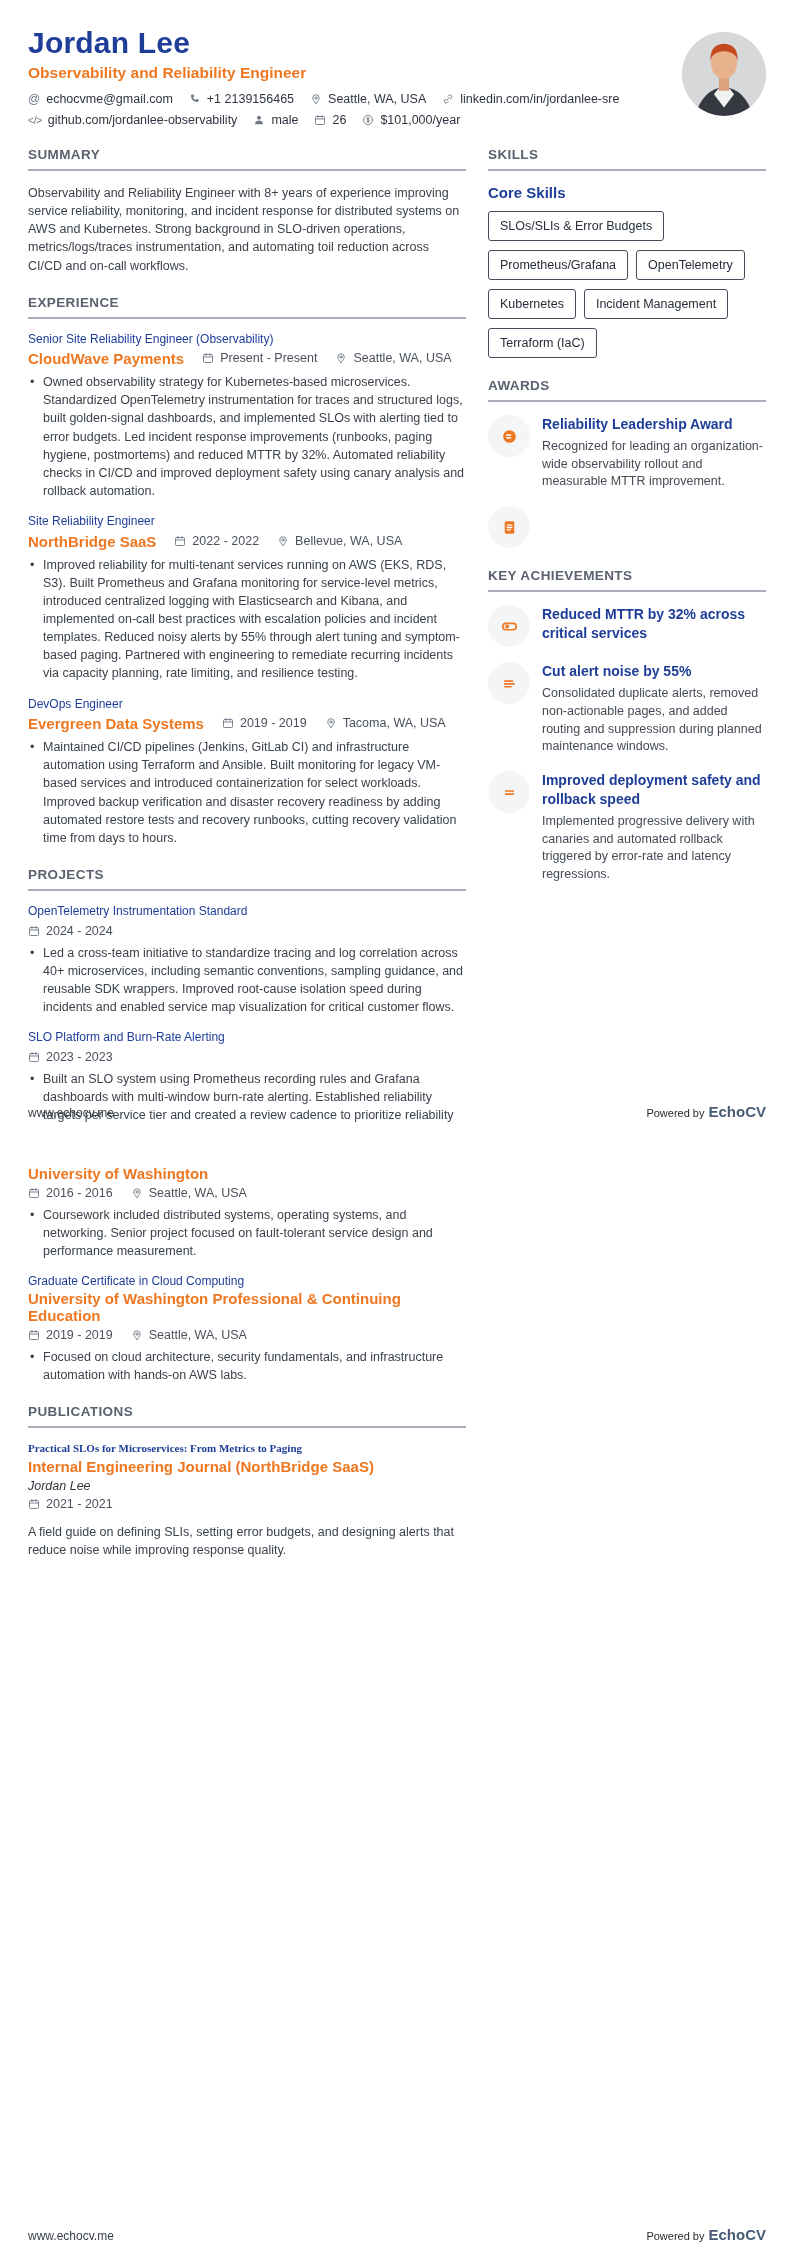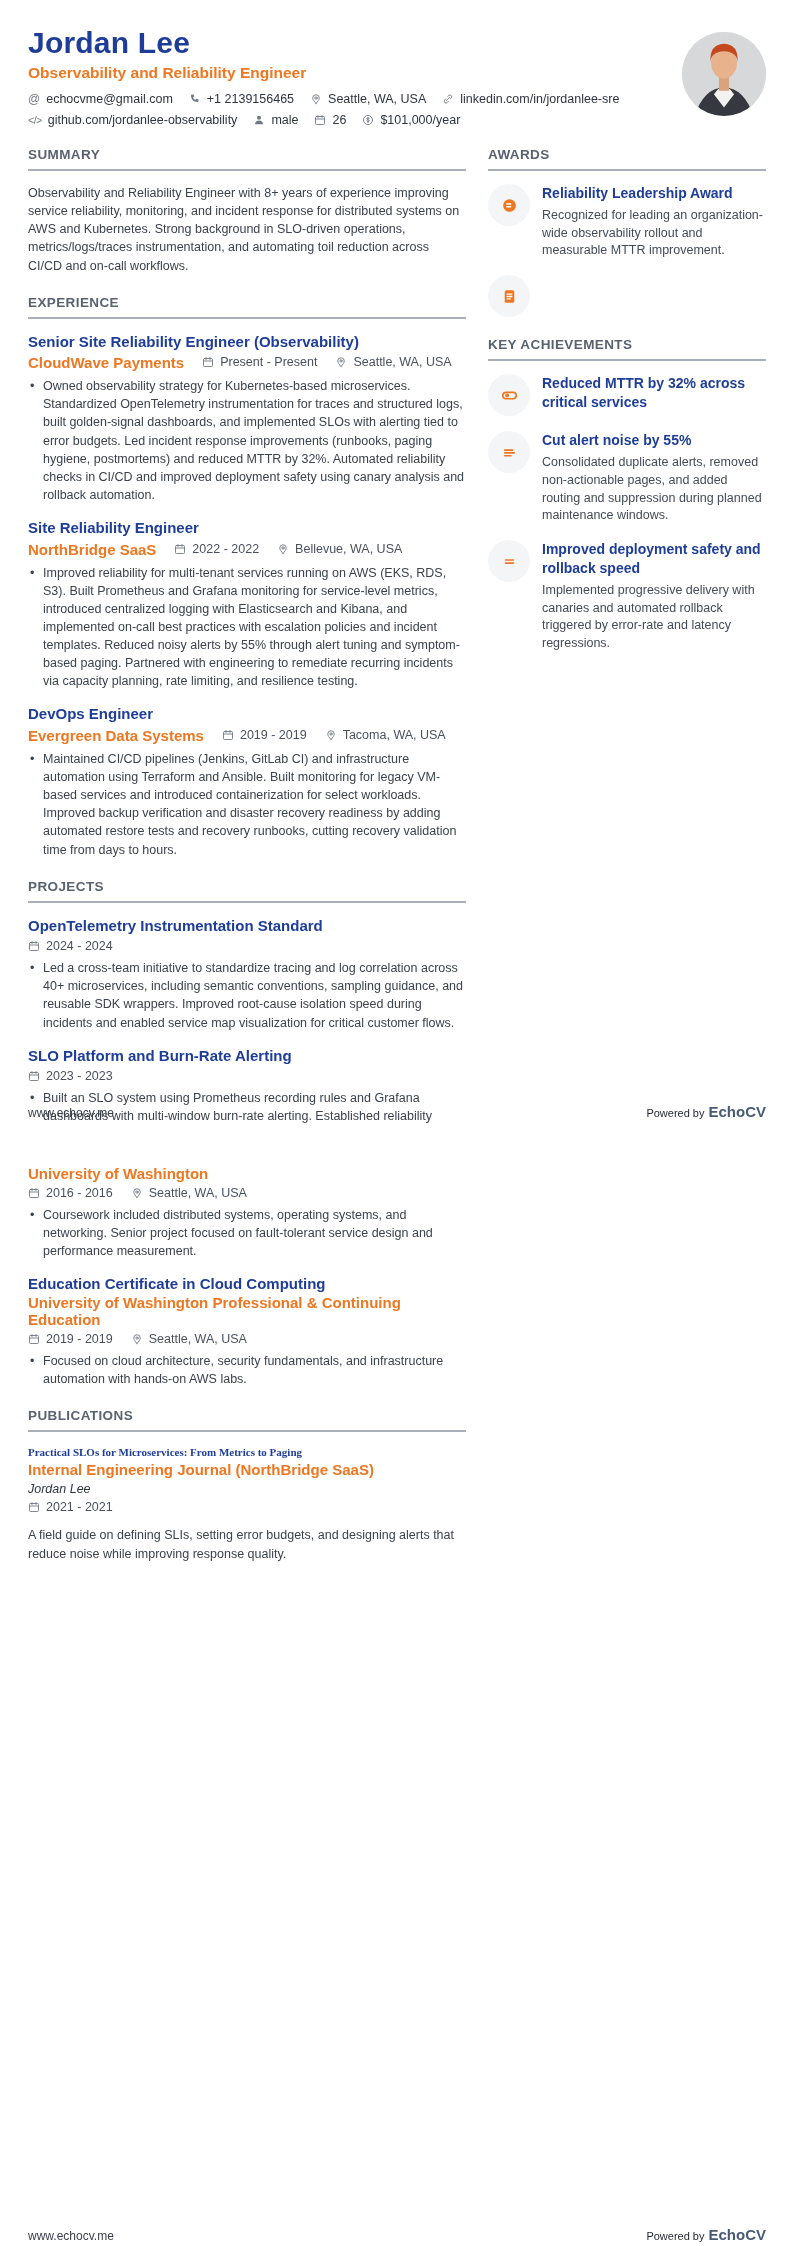--- a/index.html
+++ b/index.html
@@ -38,21 +38,21 @@
   .col-right { flex: 1; min-width: 0; }
 
   .section { margin-bottom: 20px; }
   .sec-head {
     font-size: 13.5px; color: #5a6270; font-weight: 700; letter-spacing: 0.4px;
     padding-bottom: 7px; border-bottom: 2px solid #a9afba; margin-bottom: 13px;
   }
   .para { font-size: 12.5px; line-height: 1.45; color: #3b424c; }
 
   .entry { margin-bottom: 14px; }
-  .e-title { font-size: 15px; font-weight: 700; color: #1e3d98; line-height: 1.3; }
+  .e-title { font-size: 12px; font-weight: 400; color: #1e3d98; line-height: 1.3; }
   .e-subrow { display: flex; flex-wrap: wrap; align-items: baseline; column-gap: 18px; row-gap: 3px; margin-top: 3px; }
   .e-company { font-size: 15px; font-weight: 700; color: #ee7721; }
   .meta { display: inline-flex; align-items: center; gap: 6px; font-size: 12.5px; color: #4a515c; }
   .meta-row { display: flex; align-items: center; column-gap: 18px; margin-top: 4px; }
   .bullet { position: relative; padding-left: 15px; font-size: 12.5px; line-height: 1.45; color: #3b424c; margin-top: 6px; }
   .bullet::before { content: "•"; position: absolute; left: 2px; top: 0; color: #3b424c; }
 
   
   .group-title { font-size: 15px; font-weight: 700; color: #1e3d98; margin-bottom: 10px; }
   .tags { display: flex; flex-wrap: wrap; gap: 9px 8px; }
@@ -265,20 +265,32 @@
               </span>
             </div>
             <div class="bullet">Built an SLO system using Prometheus recording rules and Grafana dashboards with multi-window burn-rate alerting. Established reliability targets per service tier and created a review cadence to prioritize reliability work using error budgets.</div>
           </div>
         </div>
 
       </div>
 
       <div class="col-right">
 
+        <div class="section">
+          <div class="sec-head">SKILLS</div>
+          <div class="group-title">Core Skills</div>
+          <div class="tags">
+            <span class="tag">SLOs/SLIs &amp; Error Budgets</span>
+            <span class="tag">Prometheus/Grafana</span>
+            <span class="tag">OpenTelemetry</span>
+            <span class="tag">Kubernetes</span>
+            <span class="tag">Incident Management</span>
+            <span class="tag">Terraform (IaC)</span>
+          </div>
+        </div>
 
 
         <div class="section">
           <div class="sec-head">AWARDS</div>
           <div class="ach">
             <div class="ach-ic">
               <svg class="aw" viewBox="0 0 24 24">
                   <circle cx="12" cy="12" r="8" fill="#ee7721" stroke="none"></circle>
                   <path d="M8.5 10h5M8.5 13.5h5" stroke="#ffffff" stroke-width="1.8"></path>
                 </svg>
@@ -367,21 +379,21 @@
                   <path d="M12 21c-4-4.5-6.5-8-6.5-11a6.5 6.5 0 1 1 13 0c0 3-2.5 6.5-6.5 11z"></path>
                   <circle cx="12" cy="10" r="2.3"></circle>
                 </svg>
               <span>Seattle, WA, USA</span>
             </span>
           </div>
           <div class="bullet">Coursework included distributed systems, operating systems, and networking. Senior project focused on fault-tolerant service design and performance measurement.</div>
         </div>
 
         <div class="entry">
-          <div class="e-title">Education Certificate in Cloud Computing</div>
+          <div class="e-title">Graduate Certificate in Cloud Computing</div>
           <div class="e-company">University of Washington Professional &amp; Continuing Education</div>
           <div class="meta-row">
             <span class="meta">
               <svg class="mi" viewBox="0 0 24 24">
                   <rect x="3" y="5" width="18" height="16" rx="2"></rect>
                   <path d="M3 10h18M8 3v4M16 3v4"></path>
                 </svg>
               <span>2019 - 2019</span>
             </span>
             <span class="meta">

